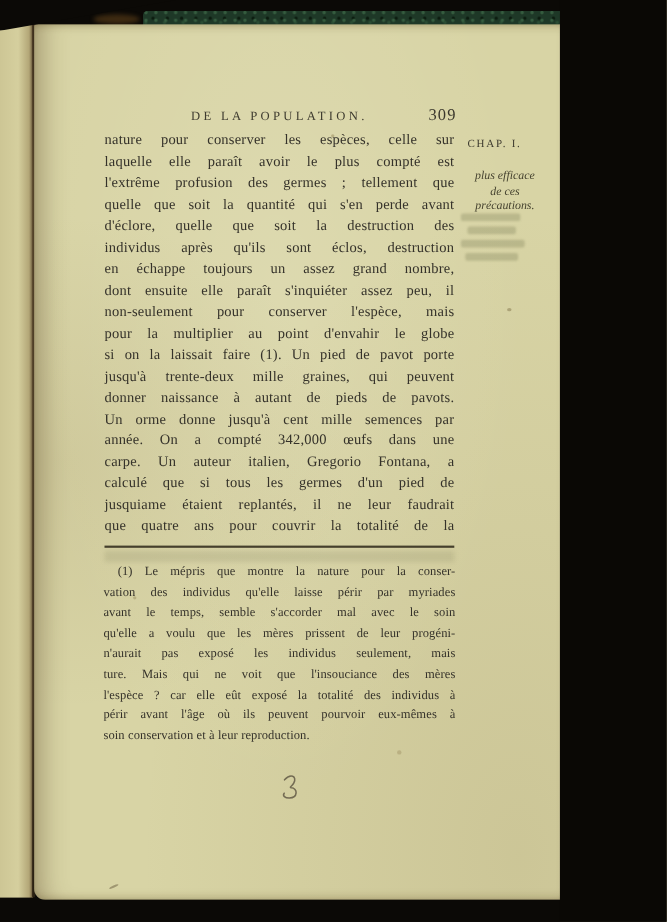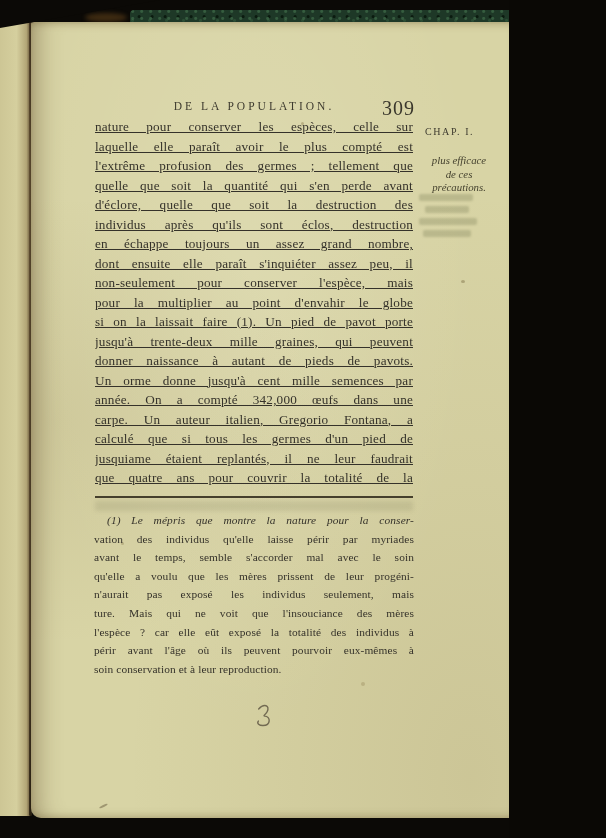--- a/index.html
+++ b/index.html
@@ -52,40 +52,40 @@
           radial-gradient(ellipse at 5% 50%, rgba(120,100,60,.10), transparent 40%);
         box-shadow:inset 22px 0 24px -16px rgba(90,70,40,.45),
                    inset -8px 0 10px -5px rgba(110,92,52,.5),
                    inset 0 -4px 8px -4px rgba(120,100,60,.4),
                    inset 0 5px 8px -5px rgba(120,100,60,.45);
         color:#35322a;}
 
   
   .header{position:absolute;left:64px;top:78px;width:318px;height:20px;}
   .running-title{display:block;text-align:center;font-size:11.5px;letter-spacing:3px;color:#3e3b2f;}
-  .pageno{position:absolute;right:-2px;top:-3px;font-size:20px;letter-spacing:1px;color:#3a372c;}
+  .pageno{position:absolute;right:-2px;top:-3px;font-size:15px;letter-spacing:1px;color:#3a372c;}
 
   
   .marginalia{position:absolute;left:388px;top:104px;width:80px;}
   .chap{font-size:10px;letter-spacing:1.6px;color:#3e3b2f;text-align:left;padding-left:6px;}
   .mnote{margin-top:17px;font-style:italic;font-size:10.8px;line-height:13.5px;
          text-align:center;color:#45422f;}
 
   
   .bodytext{position:absolute;left:64px;top:95px;width:318px;font-size:13.2px;line-height:19.5px;
-            letter-spacing:.2px;text-decoration:underline;}
+            letter-spacing:.2px;}
   .bline{text-align:justify;text-align-last:justify;height:19.5px;overflow:hidden;white-space:nowrap;}
 
   .fnrule{position:absolute;left:64px;top:474px;width:318px;height:1.5px;background:#453f2c;}
 
   
   .footnote{position:absolute;left:63px;top:489px;width:320px;font-size:11.4px;line-height:18.6px;
             letter-spacing:.1px;}
   .fline{text-align:justify;text-align-last:justify;height:18.6px;overflow:hidden;white-space:nowrap;}
-  .fline:first-child{text-indent:13px;font-style:italic;}
+  .fline:first-child{text-indent:13px;}
   .fline:last-child{text-align-last:left;}
 
   
   .ghost{position:absolute;background:rgba(100,104,66,.26);filter:blur(1.2px);border-radius:2px;}
   .ghost-col{position:absolute;left:388px;top:172px;width:62px;}
   .ghost-col .ghost{position:static;display:block;height:7px;margin-bottom:5px;}
   .ghost-rule{left:64px;top:479px;width:318px;height:10px;background:rgba(100,100,62,.14);filter:blur(2px);}
 
   
   .stain{position:absolute;border-radius:50%;pointer-events:none;}

